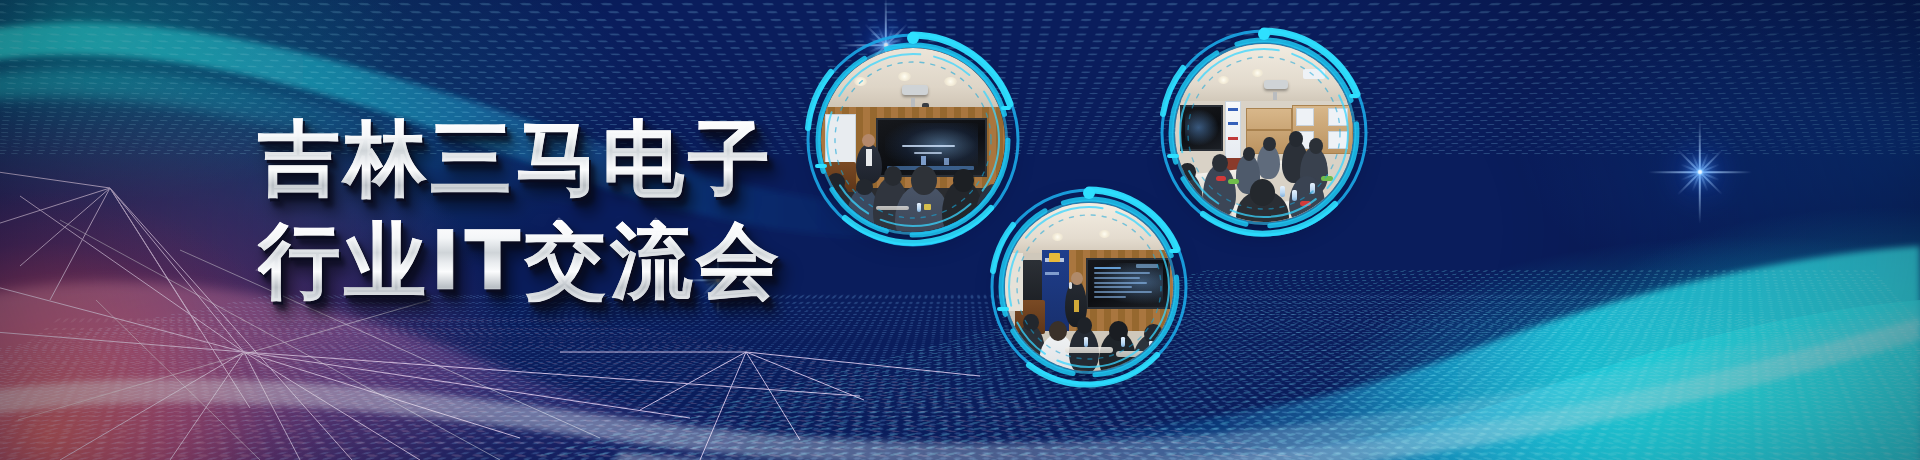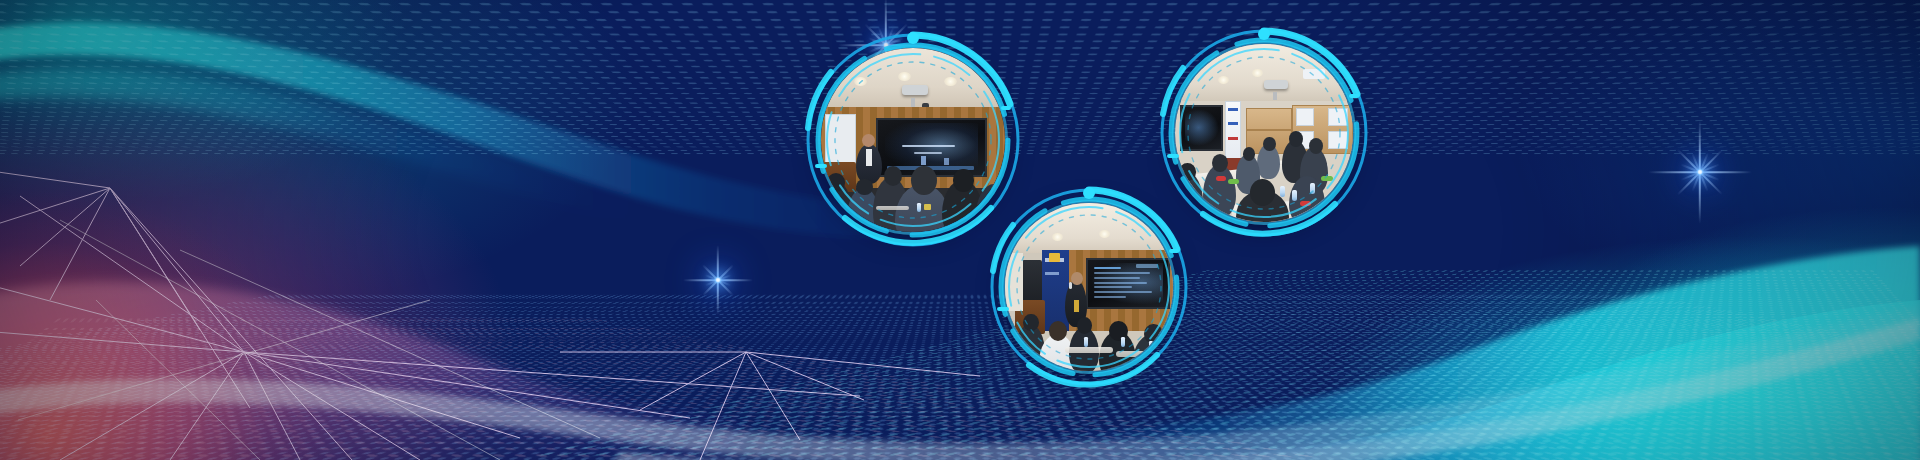--- a/index.html
+++ b/index.html
@@ -302,20 +302,24 @@
       <span class="ray r2"></span>
     <span class="ray r3"></span>
       <span class="ray r4"></span>
     <span class="ray r5"></span>
       <span class="ray r6"></span>
     <span class="ray r7"></span>
       <span class="ray r8"></span>
     <span class="core"></span>
   </div>
 
+  <div id="headline">
+    <div class="hl-line">吉林三马电子</div>
+    <div class="hl-line">行业IT交流会</div>
+  </div>
 
   <div class="medallion" style="left:805px; top:32px; width:216px; height:216px;">
     <div class="med-photo" style="left:16px; top:16px; width:184px; height:184px;">
       <div class="scene">
         <div style="position:absolute;inset:0;background:#2a2c30;"></div>
 
         <div class="ceil" style="top:0;height:34%;
              background:linear-gradient(180deg,#ece5d9 0%,#ded5c7 62%,#cdc2b2 100%);"></div>
         <div class="light" style="left:18%;top:16%;width:13px;height:9px;"></div>
         <div class="light" style="left:42%;top:13%;width:13px;height:9px;"></div>

